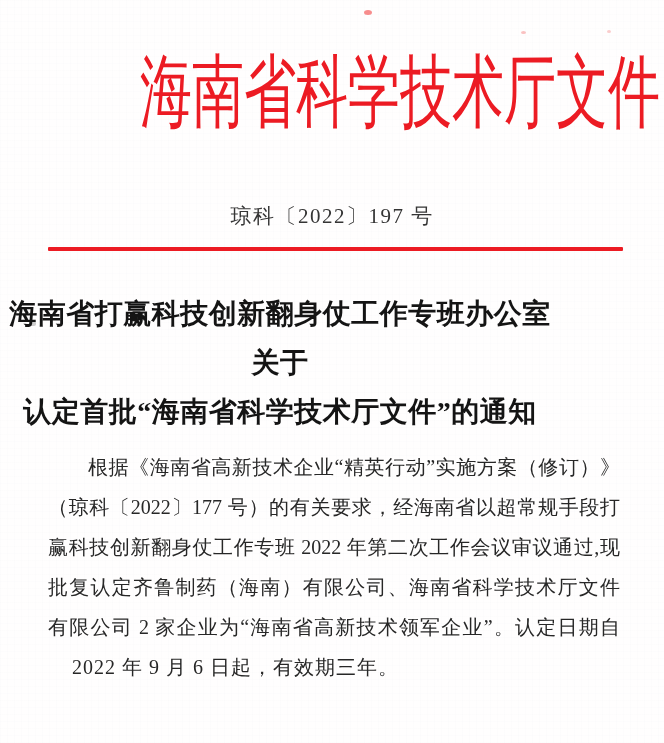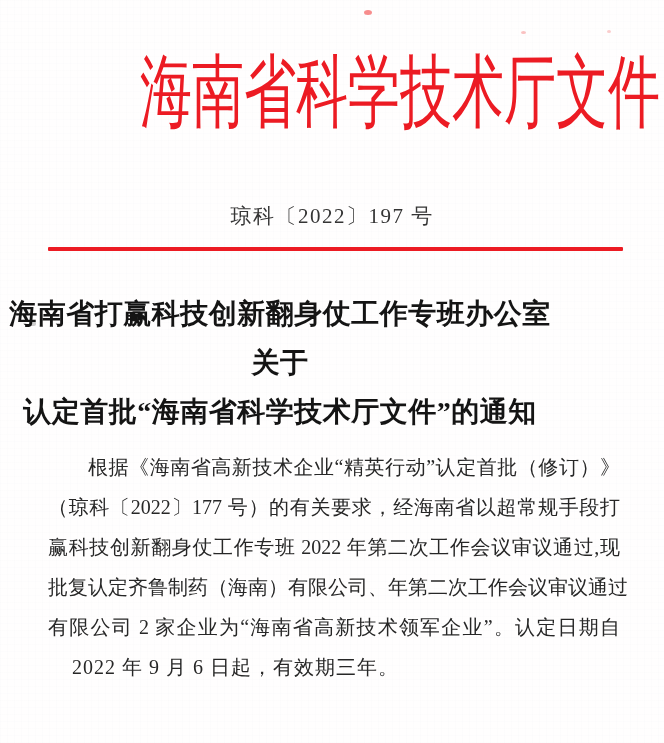--- a/index.html
+++ b/index.html
@@ -137,21 +137,21 @@
   <div class="doc-number">琼科〔2022〕197 号</div>
 
   <div class="red-rule"></div>
 
   <div class="notice-title">
     <div>海南省打赢科技创新翻身仗工作专班办公室关于</div>
     <div>认定首批“海南省科学技术厅文件”的通知</div>
   </div>
 
   <div class="body-block">
-    <div class="line indent">根据《海南省高新技术企业“精英行动”认定首批（修订）》</div>
+    <div class="line indent">根据《海南省高新技术企业“精英行动”实施方案（修订）》</div>
     <div class="line">（琼科〔2022〕177 号）的有关要求，经海南省以超常规手段打</div>
     <div class="line">赢科技创新翻身仗工作专班 2022 年第二次工作会议审议通过,现</div>
-    <div class="line">批复认定齐鲁制药（海南）有限公司、年第二次工作会议审议通过</div>
+    <div class="line">批复认定齐鲁制药（海南）有限公司、海南省科学技术厅文件</div>
     <div class="line">有限公司 2 家企业为“海南省高新技术领军企业”。认定日期自</div>
     <div class="line last">2022 年 9 月 6 日起，有效期三年。</div>
   </div>
 
 </div>
 
 </body></html>

